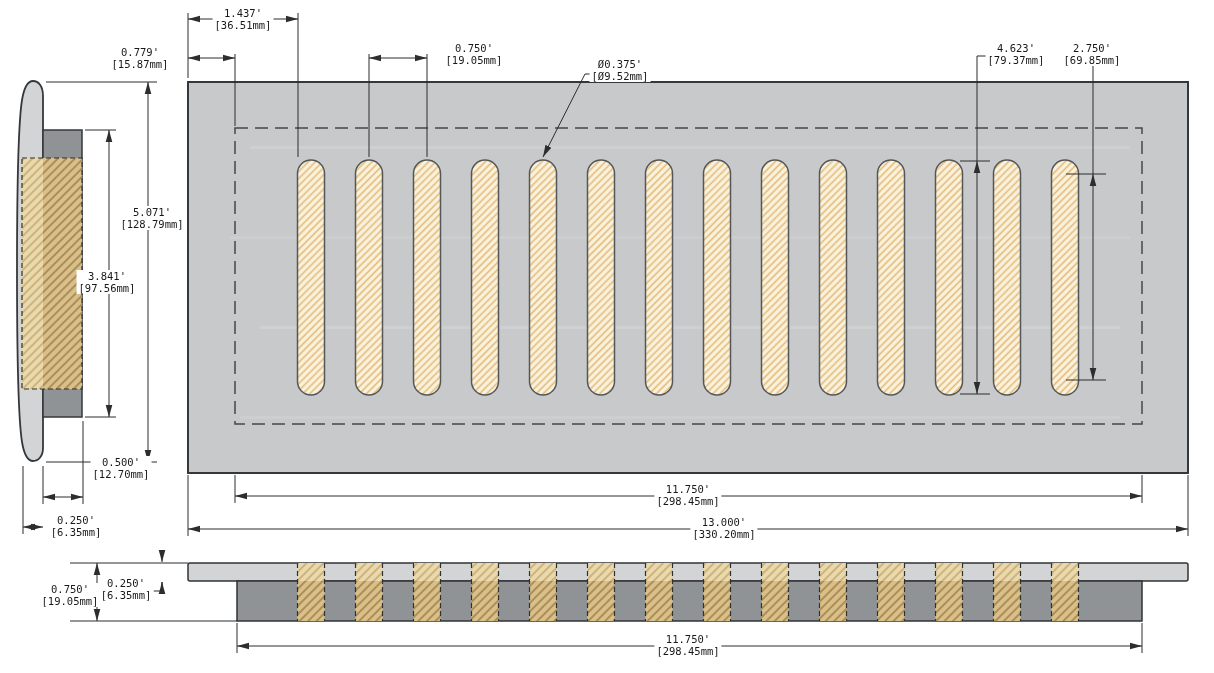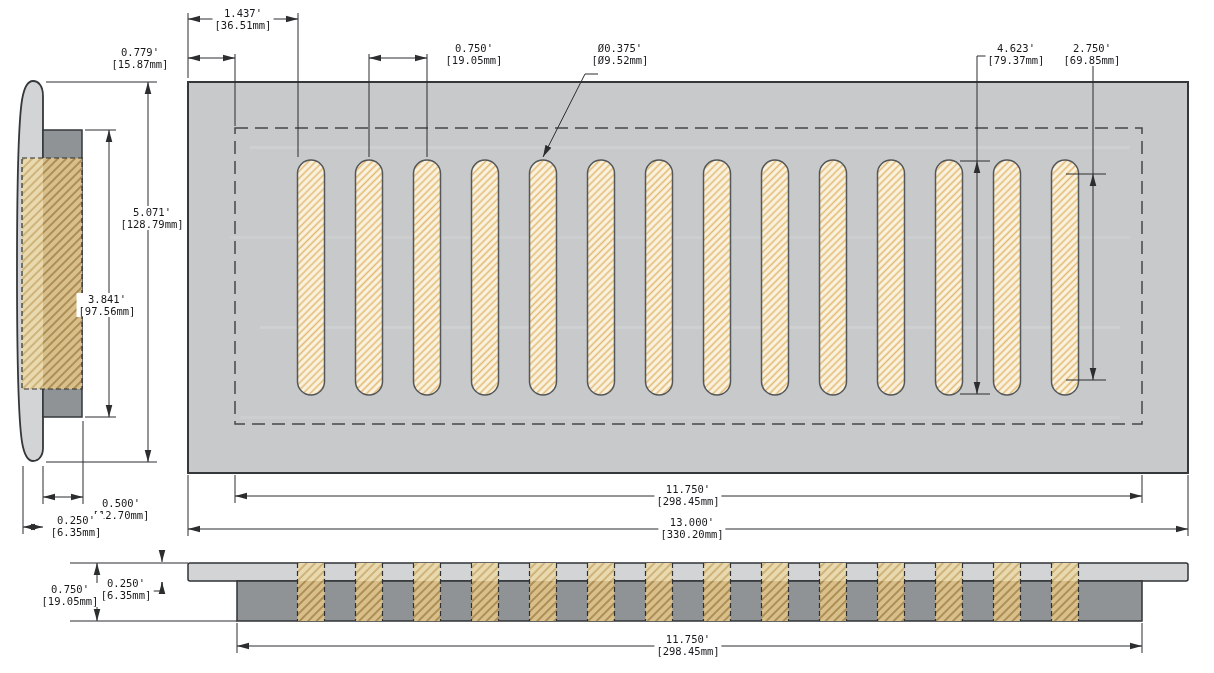--- a/index.html
+++ b/index.html
@@ -199,53 +199,53 @@
       <span>[36.51mm]</span>
     </div>
 <div class="dim" style="left:140px;top:46px">
       <span>0.779'</span>
       <span>[15.87mm]</span>
     </div>
 <div class="dim" style="left:474px;top:42px">
       <span>0.750'</span>
       <span>[19.05mm]</span>
     </div>
-<div class="dim" style="left:620px;top:42px">
+<div class="dim" style="left:620px;top:58px">
       <span>Ø0.375'</span>
       <span>[Ø9.52mm]</span>
     </div>
 <div class="dim" style="left:1016px;top:42px">
       <span>4.623'</span>
       <span>[79.37mm]</span>
     </div>
 <div class="dim" style="left:1092px;top:42px">
       <span>2.750'</span>
       <span>[69.85mm]</span>
     </div>
 <div class="dim" style="left:152px;top:206px">
       <span>5.071'</span>
       <span>[128.79mm]</span>
     </div>
-<div class="dim" style="left:107px;top:293px">
+<div class="dim" style="left:107px;top:270px">
       <span>3.841'</span>
       <span>[97.56mm]</span>
     </div>
-<div class="dim" style="left:121px;top:497px">
+<div class="dim" style="left:121px;top:456px">
       <span>0.500'</span>
       <span>[12.70mm]</span>
     </div>
 <div class="dim" style="left:76px;top:514px">
       <span>0.250'</span>
       <span>[6.35mm]</span>
     </div>
 <div class="dim" style="left:688px;top:483px">
       <span>11.750'</span>
       <span>[298.45mm]</span>
     </div>
-<div class="dim" style="left:692px;top:516px">
+<div class="dim" style="left:724px;top:516px">
       <span>13.000'</span>
       <span>[330.20mm]</span>
     </div>
 <div class="dim" style="left:70px;top:583px">
       <span>0.750'</span>
       <span>[19.05mm]</span>
     </div>
 <div class="dim" style="left:126px;top:577px">
       <span>0.250'</span>
       <span>[6.35mm]</span>

